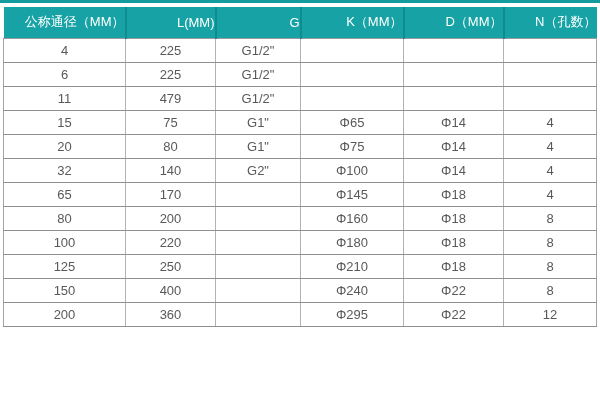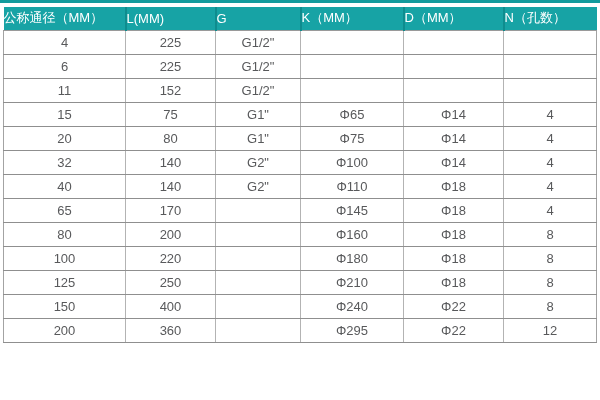--- a/index.html
+++ b/index.html
@@ -24,22 +24,22 @@
   table.spec-table col.c1 { width: 90px; }
   table.spec-table col.c2 { width: 85px; }
   table.spec-table col.c3 { width: 103px; }
   table.spec-table col.c4 { width: 100px; }
   table.spec-table col.c5 { width: 93px; }
   thead th {
     background: #17a3a5;
     color: #ffffff;
     font-weight: normal;
     font-size: 13px;
-    height: 23px;
-    text-align: left;
+    height: 31px;
+    text-align: right;
     vertical-align: middle;
     border-left: 2px solid #0e8c8e;
     border-bottom: 1px solid #9a9a9a;
   }
   thead th:first-child { border-left: none; }
   tbody td {
     background: #ffffff;
     font-size: 13px;
     color: #58595b;
     height: 24px;
@@ -92,21 +92,21 @@
         <tr>
           <td>6</td>
           <td>225</td>
           <td>G1/2"</td>
           <td></td>
           <td></td>
           <td></td>
         </tr>
         <tr>
           <td>11</td>
-          <td>152</td>
+          <td>479</td>
           <td>G1/2"</td>
           <td></td>
           <td></td>
           <td></td>
         </tr>
         <tr>
           <td>15</td>
           <td>75</td>
           <td>G1"</td>
           <td>Φ65</td>
@@ -120,28 +120,20 @@
           <td>Φ75</td>
           <td>Φ14</td>
           <td>4</td>
         </tr>
         <tr>
           <td>32</td>
           <td>140</td>
           <td>G2"</td>
           <td>Φ100</td>
           <td>Φ14</td>
-          <td>4</td>
-        </tr>
-        <tr>
-          <td>40</td>
-          <td>140</td>
-          <td>G2"</td>
-          <td>Φ110</td>
-          <td>Φ18</td>
           <td>4</td>
         </tr>
         <tr>
           <td>65</td>
           <td>170</td>
           <td></td>
           <td>Φ145</td>
           <td>Φ18</td>
           <td>4</td>
         </tr>

